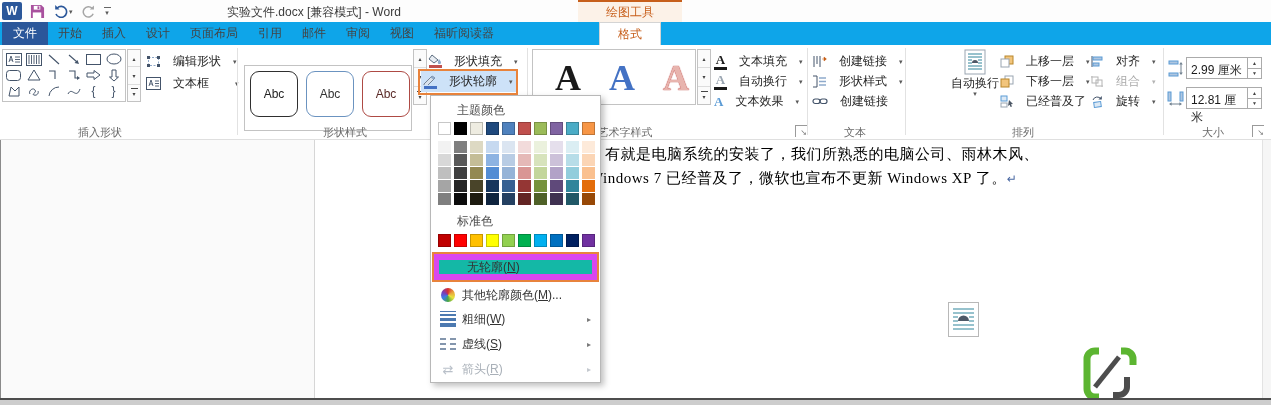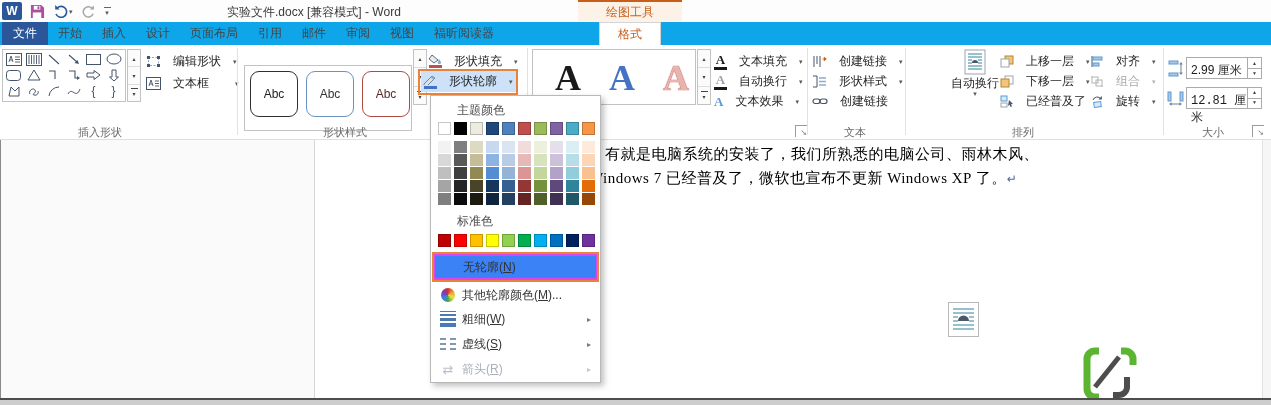--- a/index.html
+++ b/index.html
@@ -82,21 +82,21 @@
   .menu-label{position:absolute;left:26px;font-size:12px;color:#4E4E4E;}
   .swrow{position:absolute;left:7px;display:flex;gap:3px;}
   .swatch{width:13px;height:13px;border:1px solid rgba(0,0,0,.22);box-sizing:border-box;}
   .variants{position:absolute;left:7px;top:45px;display:flex;gap:3px;}
   .swcol{display:flex;flex-direction:column;gap:1px;}
   .vswatch{width:13px;height:12px;}
   .menu-item{position:absolute;left:3px;width:163px;height:22px;display:flex;align-items:center;font-size:12px;color:#333;box-sizing:border-box;}
   .mi-icon{width:28px;display:flex;justify-content:center;align-items:center;flex:none;}
   .mi-label{flex:1;}
   .submenu-arrow{font-size:8px;color:#777;margin-right:6px;}
-  .menu-item.highlighted{background:#3b82f6;border:2px solid #d946ef;height:26px;left:2px;width:165px;}
+  .menu-item.highlighted{background:#14b8a6;border:6px solid #d946ef;height:26px;left:2px;width:165px;}
   .menu-item.disabled{color:#A9B0B8;}
   .menu-item.disabled .submenu-arrow{color:#C3C8CE;}
   .colorwheel{width:14px;height:14px;border-radius:50%;
     background:conic-gradient(#D92E2E,#E8A33D,#E8E33D,#46A546,#3D7BE8,#7B3DB8,#D92E2E);}
   .wline{display:block;background:#4C79B0;width:16px;}
   .dline{display:block;border-top:2px dashed #8496AD;width:16px;}
 </style>
 </head>
 <body>
 
@@ -359,20 +359,21 @@
           <span class="ul" style="background:#1A1A1A;"></span>
       </span>
       <span>自动换行</span>
       <span class="caret">▾</span>
     </div>
     <div class="rbtn" style="left:714px;top:47px;">
       <span class="iconA" style="color:#5B9BD5;">A</span>
       <span>文本效果</span>
       <span class="caret">▾</span>
     </div>
+    <div class="grouplabel" style="left:545px;width:160px;">艺术字样式</div>
     <div class="launcher" style="left:795px;top:80px;">
         <span>↘</span>
       </div>
     <div class="sep" style="left:807px;"></div>
 
     <div class="rbtn" style="left:812px;top:7px;">
       <svg width="15" height="13" viewBox="0 0 15 13">
           <path d="M2 1v11M5 1v8M8 1v11" stroke="#44546A"></path>
           <path d="M10 4h4M12 2l2.4 2L12 6z" stroke="#C55A11" fill="#C55A11" stroke-width="0.5"></path>
         </svg>
@@ -473,21 +474,21 @@
         <span>▲</span>
         <span>▼</span>
       </span>
     </div>
     <svg class="abs" style="left:1167px;top:45px;" width="17" height="17" viewBox="0 0 17 17">
         <rect x="1" y="2" width="3" height="9" fill="#AFC6E0" stroke="#5B9BD5"></rect>
         <rect x="13" y="2" width="3" height="9" fill="#AFC6E0" stroke="#5B9BD5"></rect>
         <path d="M4 14h9" stroke="#70808F"></path>
         <path d="M2 14l2.6-1.8v3.6zM15 14l-2.6-1.8v3.6z" fill="#70808F"></path>
       </svg>
-    <div class="spin" style="left:1186px;top:42px;font-family:Liberation Mono, monospace;">
+    <div class="spin" style="left:1186px;top:42px;">
       <span class="val">12.81 厘米</span>
       <span class="arrows">
         <span>▲</span>
         <span>▼</span>
       </span>
     </div>
     <div class="grouplabel" style="left:1133px;width:160px;">大小</div>
     <div class="launcher" style="left:1252px;top:80px;">
         <span>↘</span>
       </div>

